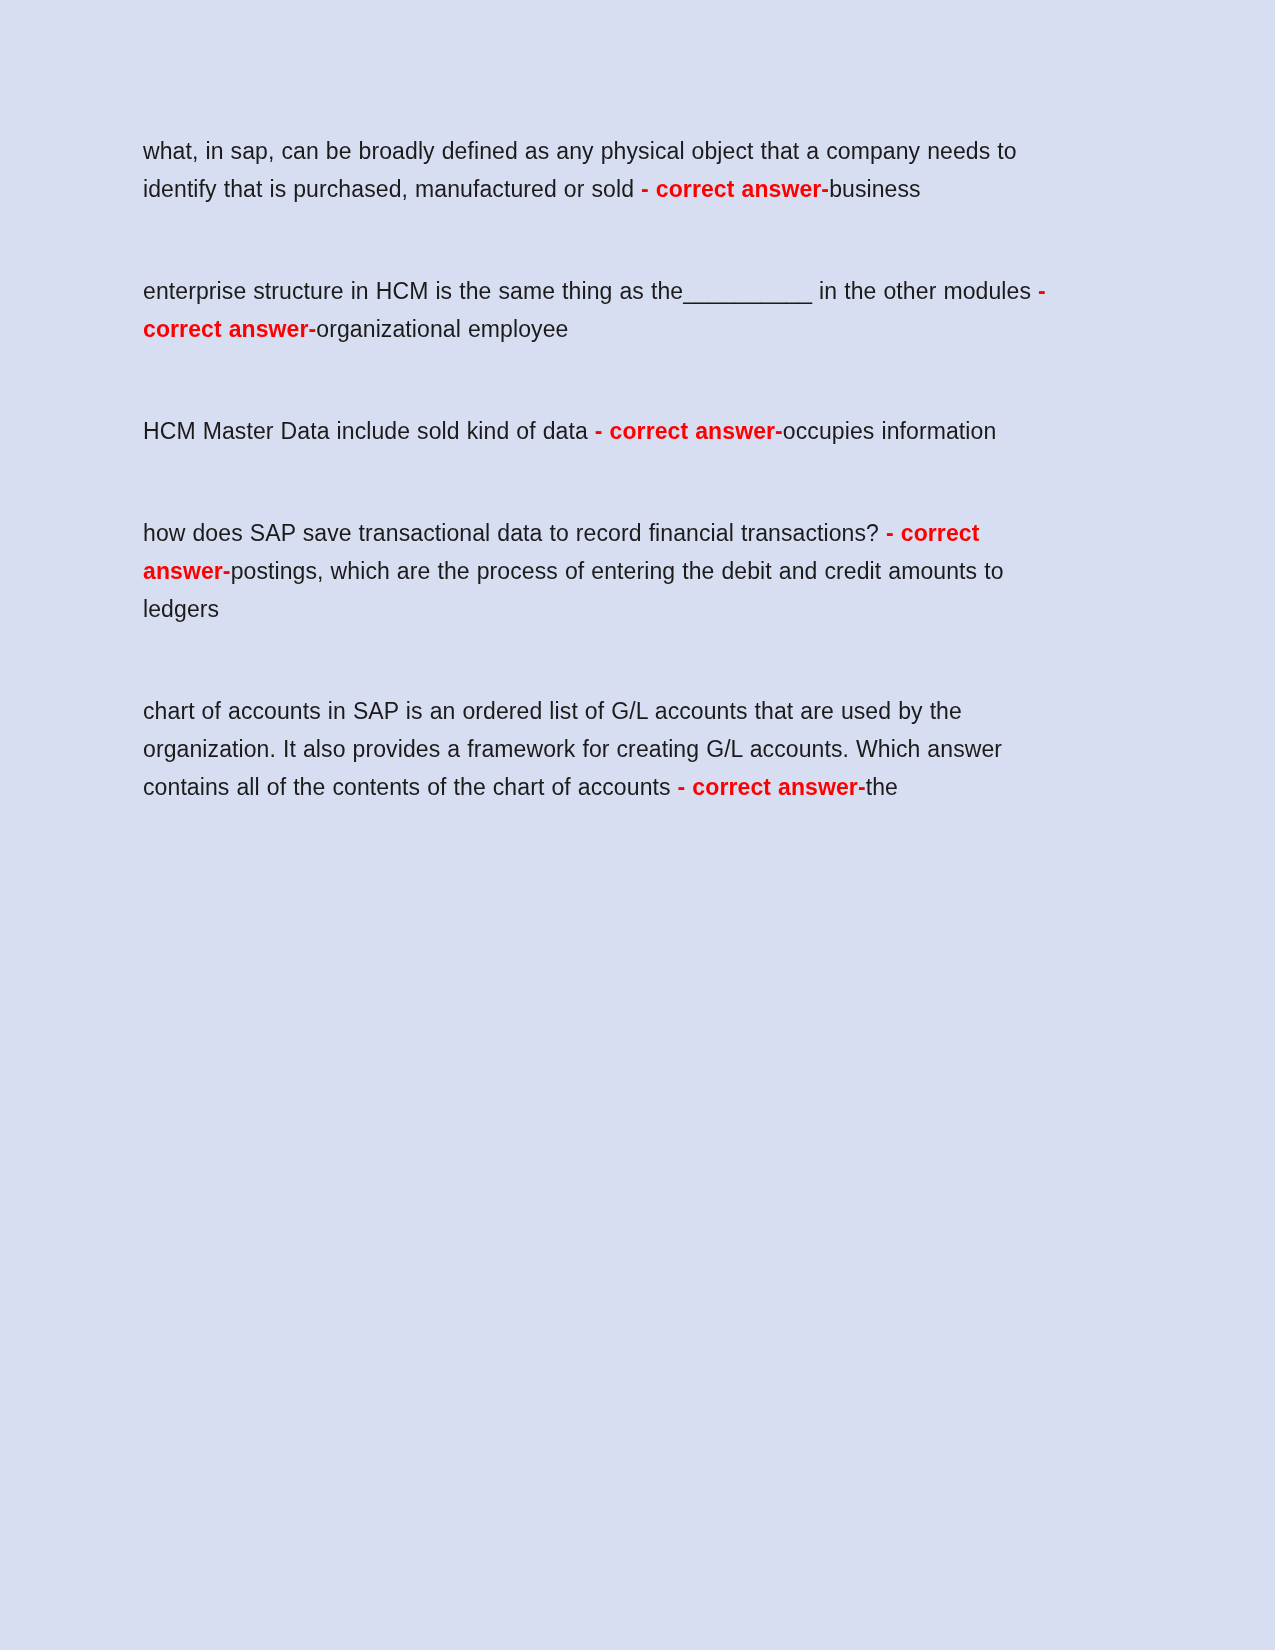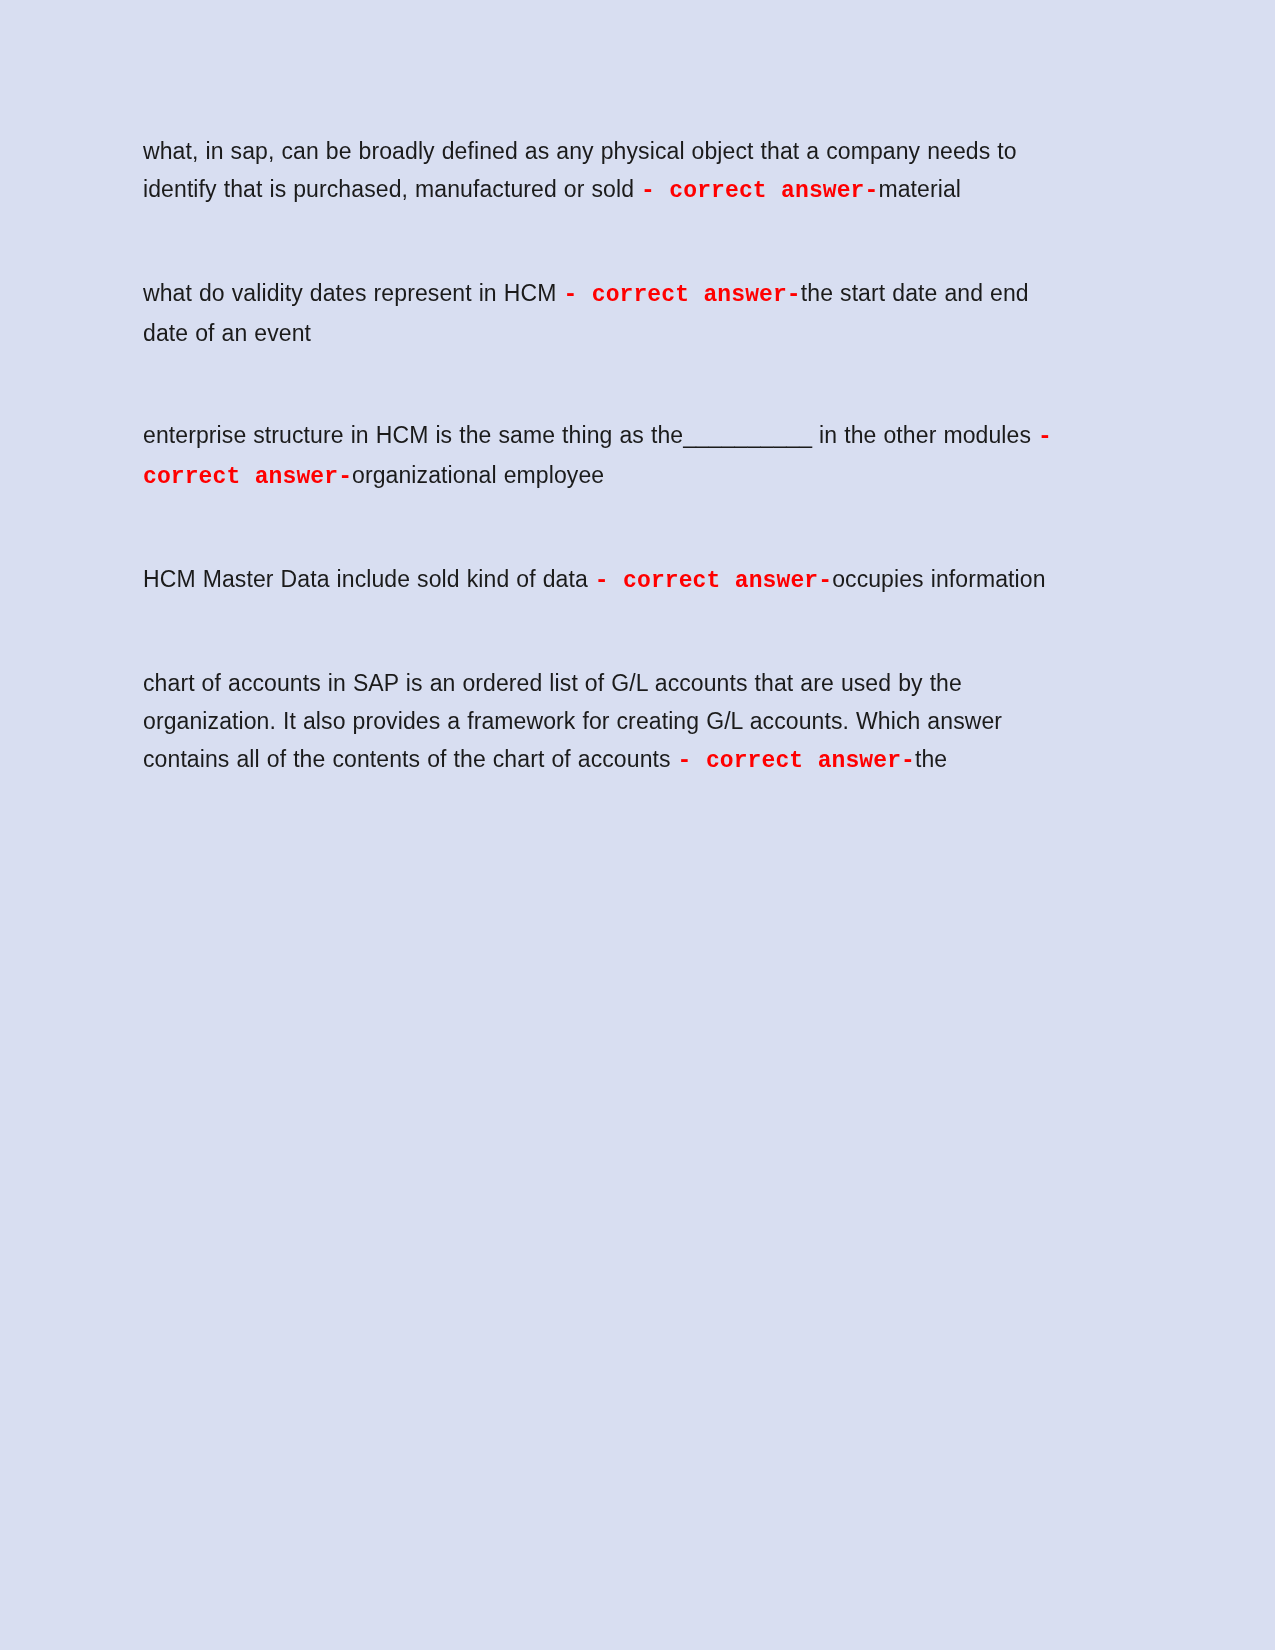--- a/index.html
+++ b/index.html
@@ -29,35 +29,34 @@
     word-spacing: 0.5px;
   }
   .question-text,
   .answer-text {
     color: #1b1b1b;
     font-weight: 400;
   }
   .correct-answer-marker {
     color: #ff0000;
     font-weight: 700;
-    font-family: Liberation Mono, monospace;
   }
 </style>
 </head>
 <body>
 
 <div class="page">
 
-  <p class="qa-paragraph"><span class="question-text">what, in sap, can be broadly defined as any physical object that a company needs to identify that is purchased, manufactured or sold </span><span class="correct-answer-marker">- correct answer-</span><span class="answer-text">material</span></p>
+  <p class="qa-paragraph"><span class="question-text">what, in sap, can be broadly defined as any physical object that a company needs to identify that is purchased, manufactured or sold </span><span class="correct-answer-marker">- correct answer-</span><span class="answer-text">business</span></p>
 
 
-  <p class="qa-paragraph"><span class="question-text">what do validity dates represent in HCM </span><span class="correct-answer-marker">- correct answer-</span><span class="answer-text">the start date and end date of an event</span></p>
 
 
   <p class="qa-paragraph"><span class="question-text">enterprise structure in HCM is the same thing as the__________ in the other modules </span><span class="correct-answer-marker">- correct answer-</span><span class="answer-text">organizational employee</span></p>
 
   <p class="qa-paragraph"><span class="question-text">HCM Master Data include sold kind of data </span><span class="correct-answer-marker">- correct answer-</span><span class="answer-text">occupies information</span></p>
 
 
+  <p class="qa-paragraph"><span class="question-text">how does SAP save transactional data to record financial transactions? </span><span class="correct-answer-marker">- correct answer-</span><span class="answer-text">postings, which are the process of entering the debit and credit amounts to ledgers</span></p>
 
   <p class="qa-paragraph"><span class="question-text">chart of accounts in SAP is an ordered list of G/L accounts that are used by the organization. It also provides a framework for creating G/L accounts. Which answer contains all of the contents of the chart of accounts </span><span class="correct-answer-marker">- correct answer-</span><span class="answer-text">the</span></p>
 
 </div>
 
 </body></html>

